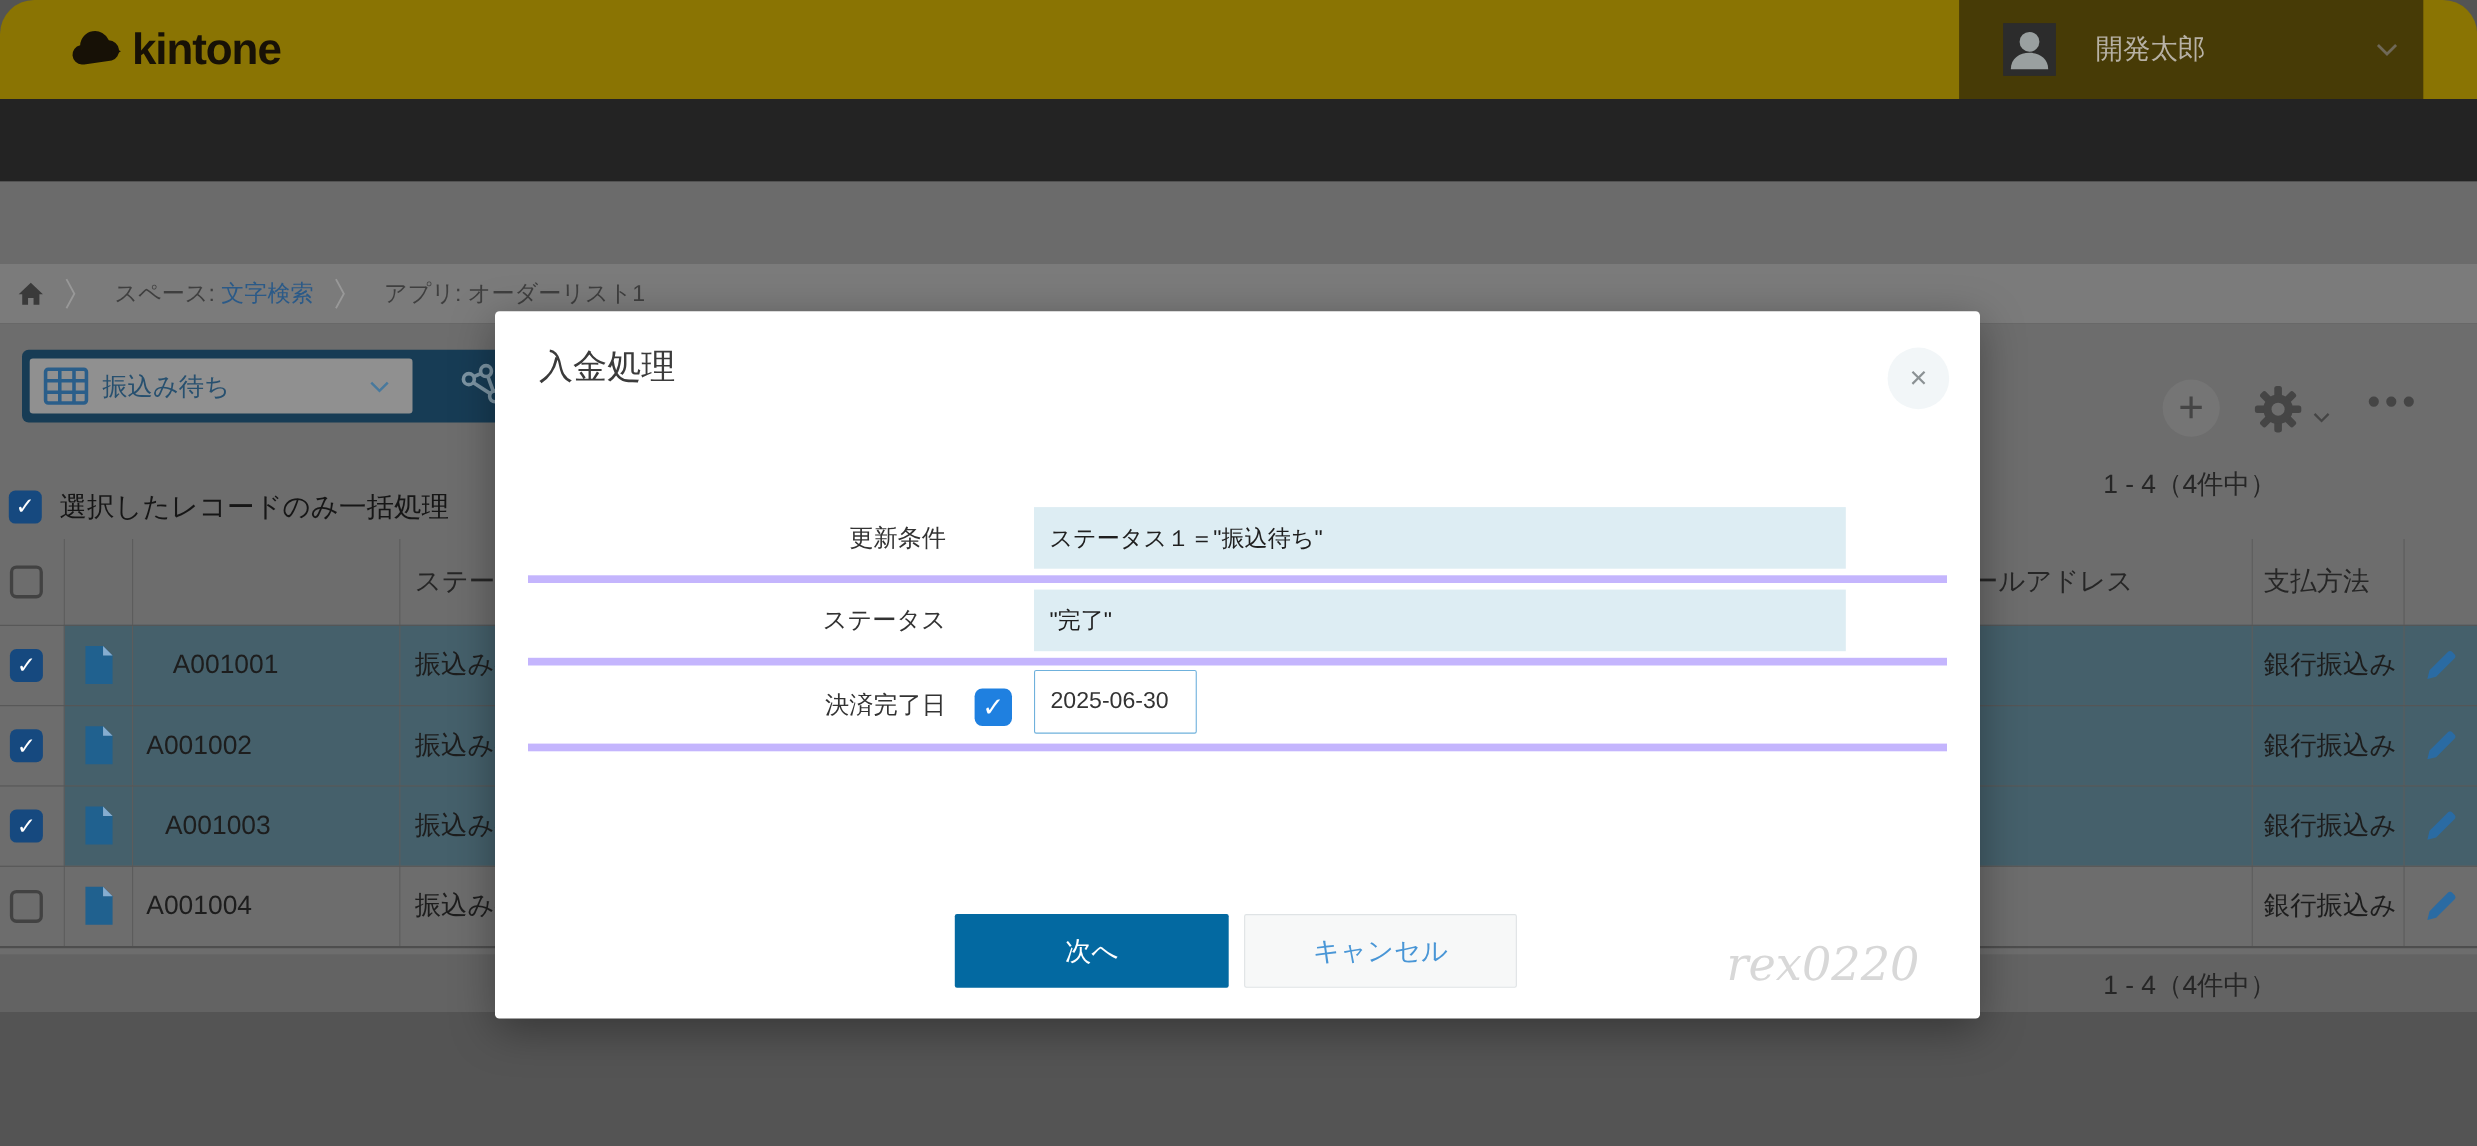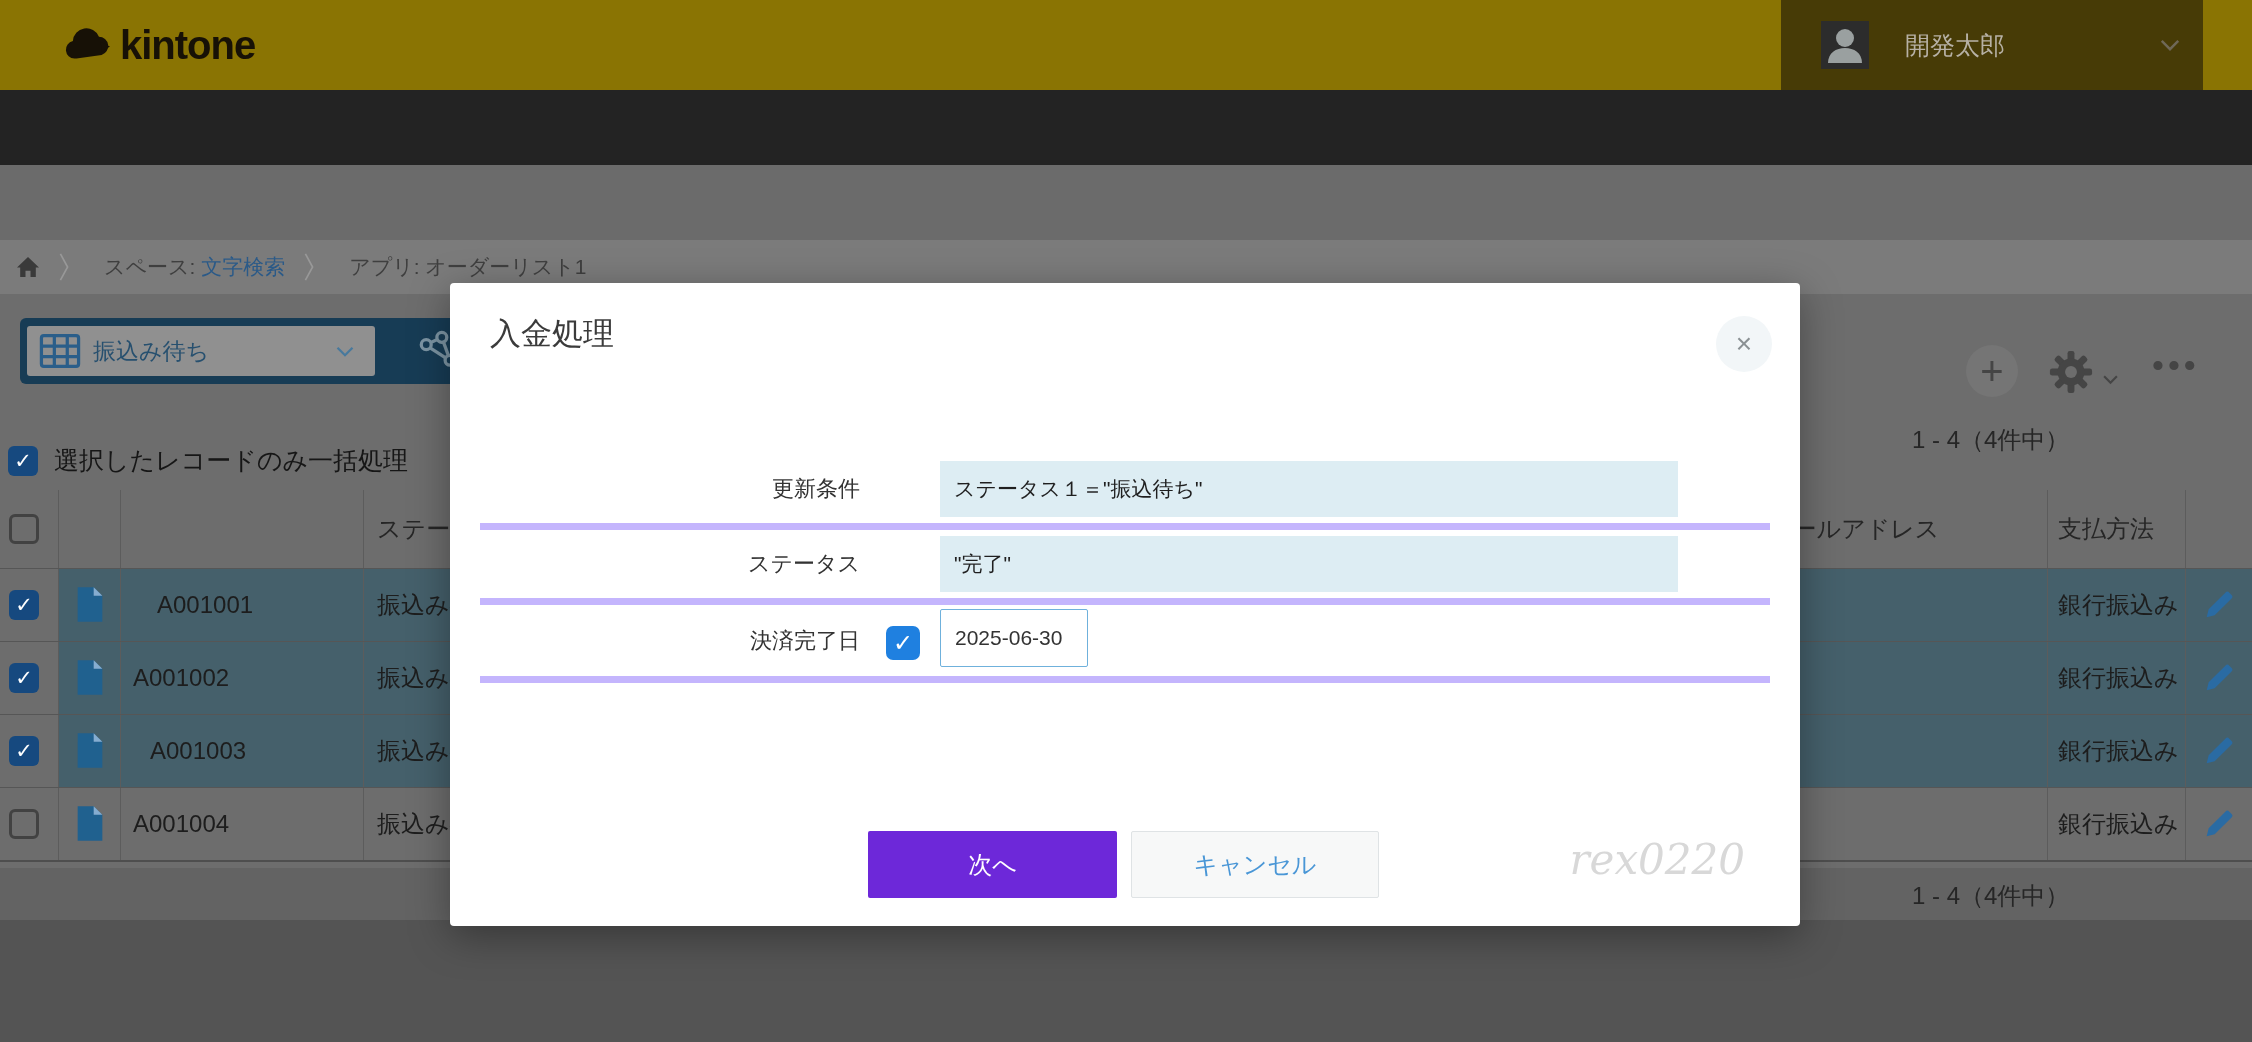--- a/index.html
+++ b/index.html
@@ -1,17 +1,17 @@
 <!DOCTYPE html>
 <html><head>
 <meta charset="utf-8">
 <style>
   html,body{margin:0;padding:0;background:#545454;}
   .screen{position:relative;width:2252px;height:1042px;overflow:hidden;
-    font-family:"Liberation Sans","DejaVu Sans",sans-serif;}
+    font-family:"Liberation Sans","DejaVu Sans",sans-serif;border-radius:31px;}
   .abs{position:absolute;}
   svg{display:block;}
 
   
   .topbar{position:absolute;left:0;top:0;width:2252px;height:90px;background:#8a7403;}
   .logo{position:absolute;left:64px;top:0;height:90px;display:flex;align-items:center;gap:8px;}
   .logo-text{font-size:40px;font-weight:bold;color:#171106;letter-spacing:-1px;}
   .user-block{position:absolute;left:1781px;top:0;width:422px;height:90px;background:#473b06;}
   .avatar{position:absolute;left:40px;top:21px;width:48px;height:48px;background:#2c2c2c;}
   .user-name{position:absolute;left:124px;top:0;height:90px;line-height:90px;font-size:25px;color:#b7b1a5;}
@@ -98,25 +98,25 @@
   .mrow{position:absolute;left:30px;width:1290px;height:75px;border-bottom:7px solid #c4b5fd;box-sizing:border-box;}
   .mlabel{position:absolute;left:0;top:0;width:380px;height:100%;display:flex;align-items:center;
     justify-content:flex-end;font-size:22px;color:#333;}
   .mval-field{position:absolute;left:460px;top:6px;width:738px;height:56px;background:#ddedf3;
     display:flex;align-items:center;padding-left:14px;box-sizing:border-box;font-size:21px;color:#1f1f1f;}
   .mcol-item{position:absolute;left:0;width:380px;height:57px;line-height:56px;text-align:right;font-size:22px;color:#333;}
   .mcol-value{position:absolute;left:632px;top:0;height:57px;line-height:56px;font-size:22px;color:#333;}
   .date-input{position:absolute;left:460px;top:4px;width:148px;height:58px;border:1px solid #6fb1dc;
     border-radius:2px;background:#fff;font-size:21px;color:#333;padding-left:14px;box-sizing:border-box;
     font-family:inherit;outline:none;}
-  .btn-next{position:absolute;left:418px;top:548px;width:249px;height:67px;background:#6d28d9;border:0;
+  .btn-next{position:absolute;left:418px;top:548px;width:249px;height:67px;background:#0369a1;border:0;
     color:#fff;font-size:24px;font-family:inherit;border-radius:2px;}
   .btn-cancel{position:absolute;left:681px;top:548px;width:248px;height:67px;background:#f7f8f8;
     border:1px solid #dfe3e5;color:#4996d6;font-size:24px;font-family:inherit;border-radius:2px;box-sizing:border-box;}
-  .watermark{position:absolute;right:55px;top:552px;font-family:"DejaVu Serif","Liberation Serif",serif;
+  .watermark{position:absolute;right:55px;top:569px;font-family:"DejaVu Serif","Liberation Serif",serif;
     font-style:italic;font-size:42px;color:#d8d8d8;}
 </style>
 </head>
 <body>
 
 <div class="screen">
 
   <div class="topbar">
     <div class="logo">
       <span>

